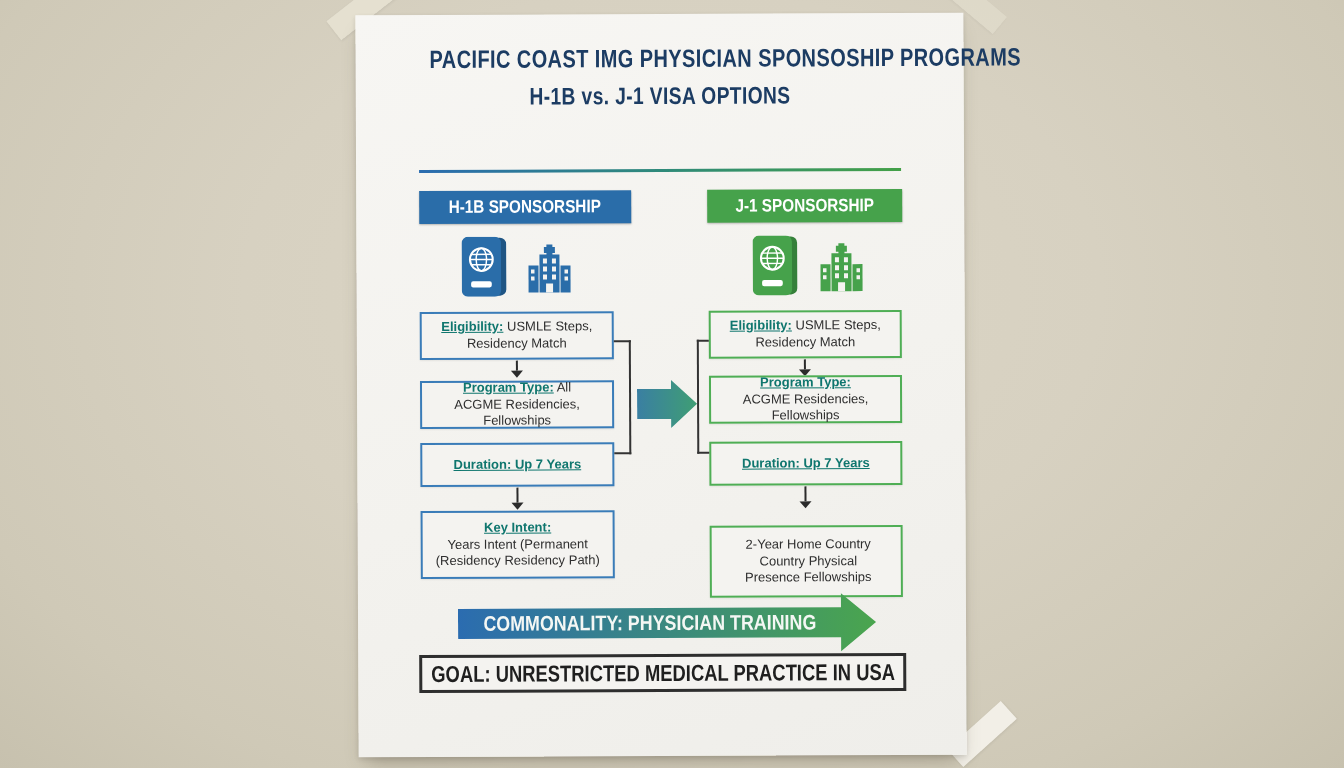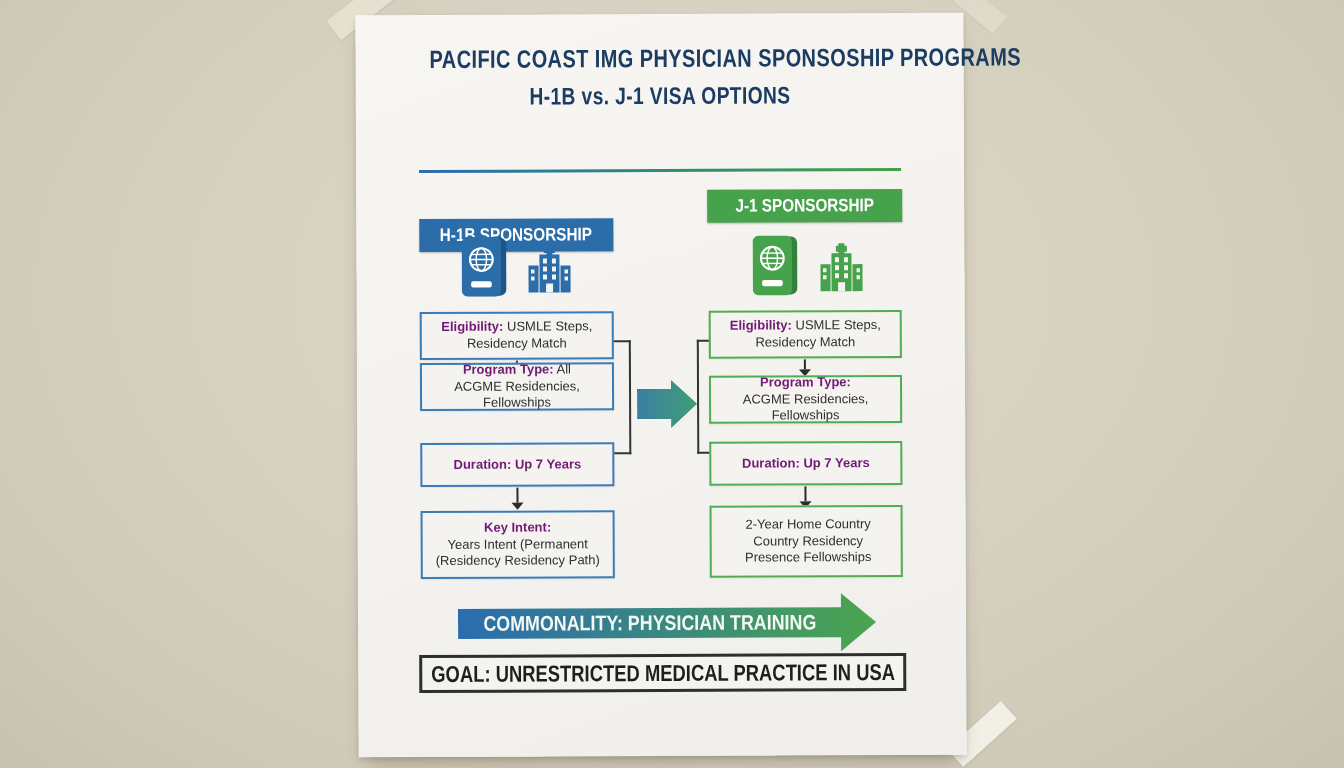--- a/index.html
+++ b/index.html
@@ -30,31 +30,31 @@
 
   .title-block { position:absolute; left:0; top:30px; width:100%; text-align:center; color:#1c3c63; }
   .title-line1 { font-size:25px; font-weight:bold; letter-spacing:0.5px; }
   .title-line2 { font-size:24px; font-weight:bold; margin-top:9px; letter-spacing:0.5px; }
 
   .divider { position:absolute; left:63px; top:155px; width:482px; height:3px;
     background:linear-gradient(to right,#2b6cb0,#2f8a7a,#43a047); }
 
   .col-header { position:absolute; top:176px; height:33px; display:flex; align-items:center; justify-content:center;
     color:#fff; font-weight:bold; font-size:18px; box-shadow:0 1px 2px rgba(0,0,0,0.25); }
-  .col-header.h1b { left:63px; width:194px; background:#2a6da9;margin-top:28px; }
+  .col-header.h1b { left:63px; width:212px; background:#2a6da9; }
   .col-header.j1  { left:351px; width:195px; background:#46a24b; }
 
   .icon { position:absolute; }
 
   .fbox { position:absolute; width:194px; background:#f4f3f0; display:flex; flex-direction:column;
     align-items:center; justify-content:center; text-align:center; color:#2f2f2f; font-size:13px;
     line-height:1.3; box-shadow:0 1px 2px rgba(0,0,0,0.07); padding:2px 6px; }
   .fbox.blue  { border:2px solid #3a7cb8; left:63px; }
   .fbox.green { border:2px solid #4fae55; left:352px; width:193px; }
-  .fbox b { font-weight:bold; color:#701a75; }
+  .fbox b { font-weight:bold; color:#0f766e;text-decoration:underline; }
 
   .down-arrow { position:absolute; width:14px; }
   .down-arrow .line { width:2px; background:#2b2b2b; margin:0 auto; }
   .down-arrow .head { width:0; height:0; border-left:6px solid transparent; border-right:6px solid transparent;
     border-top:7px solid #2b2b2b; margin:0 auto; }
 
   .bracket { position:absolute; top:326px; height:114px; }
   .bracket.left  { left:257px; width:17px; border-top:2px solid #333; border-right:2px solid #333; border-bottom:2px solid #333; }
   .bracket.right { left:340px; width:12px; border-top:2px solid #333; border-left:2px solid #333; border-bottom:2px solid #333; }
 
@@ -167,21 +167,21 @@
     </div>
 
     <div class="fbox blue" style="top:297px; height:48px;">
       <div><b>Eligibility:</b><span> USMLE Steps,</span></div>
       <div>Residency Match</div>
     </div>
     <div class="down-arrow" style="left:153px; top:346px;">
       <div class="line" style="height:10px;"></div>
         <div class="head"></div>
     </div>
-    <div class="fbox blue" style="top:348px; height:48px;">
+    <div class="fbox blue" style="top:366px; height:48px;">
       <div><b>Program Type:</b><span> All</span></div>
       <div>ACGME Residencies, Fellowships</div>
     </div>
     <div class="fbox blue" style="top:428px; height:44px;">
       <div><b>Duration: Up 7 Years</b></div>
     </div>
     <div class="down-arrow" style="left:153px; top:473px;">
       <div class="line" style="height:15px;"></div>
         <div class="head"></div>
     </div>
@@ -203,23 +203,23 @@
       <div><b>Program Type:</b></div>
       <div>ACGME Residencies, Fellowships</div>
     </div>
     <div class="fbox green" style="top:428px; height:44px;">
       <div><b>Duration: Up 7 Years</b></div>
     </div>
     <div class="down-arrow" style="left:441px; top:473px;">
       <div class="line" style="height:15px;"></div>
         <div class="head"></div>
     </div>
-    <div class="fbox green" style="top:492px; height:72px;padding-left:10px;">
+    <div class="fbox green" style="top:512px; height:72px;padding-left:10px;">
       <div>2-Year Home Country</div>
-      <div>Country Residency</div>
+      <div>Country Physical</div>
       <div>Presence Fellowships</div>
     </div>
 
     <div class="bracket left"></div>
     <div class="bracket right"></div>
 
     <div class="mid-arrow">
       <svg width="60" height="48" viewBox="0 0 60 48">
         <defs>
           <linearGradient id="gradMid" x1="0" y1="0" x2="1" y2="0">

